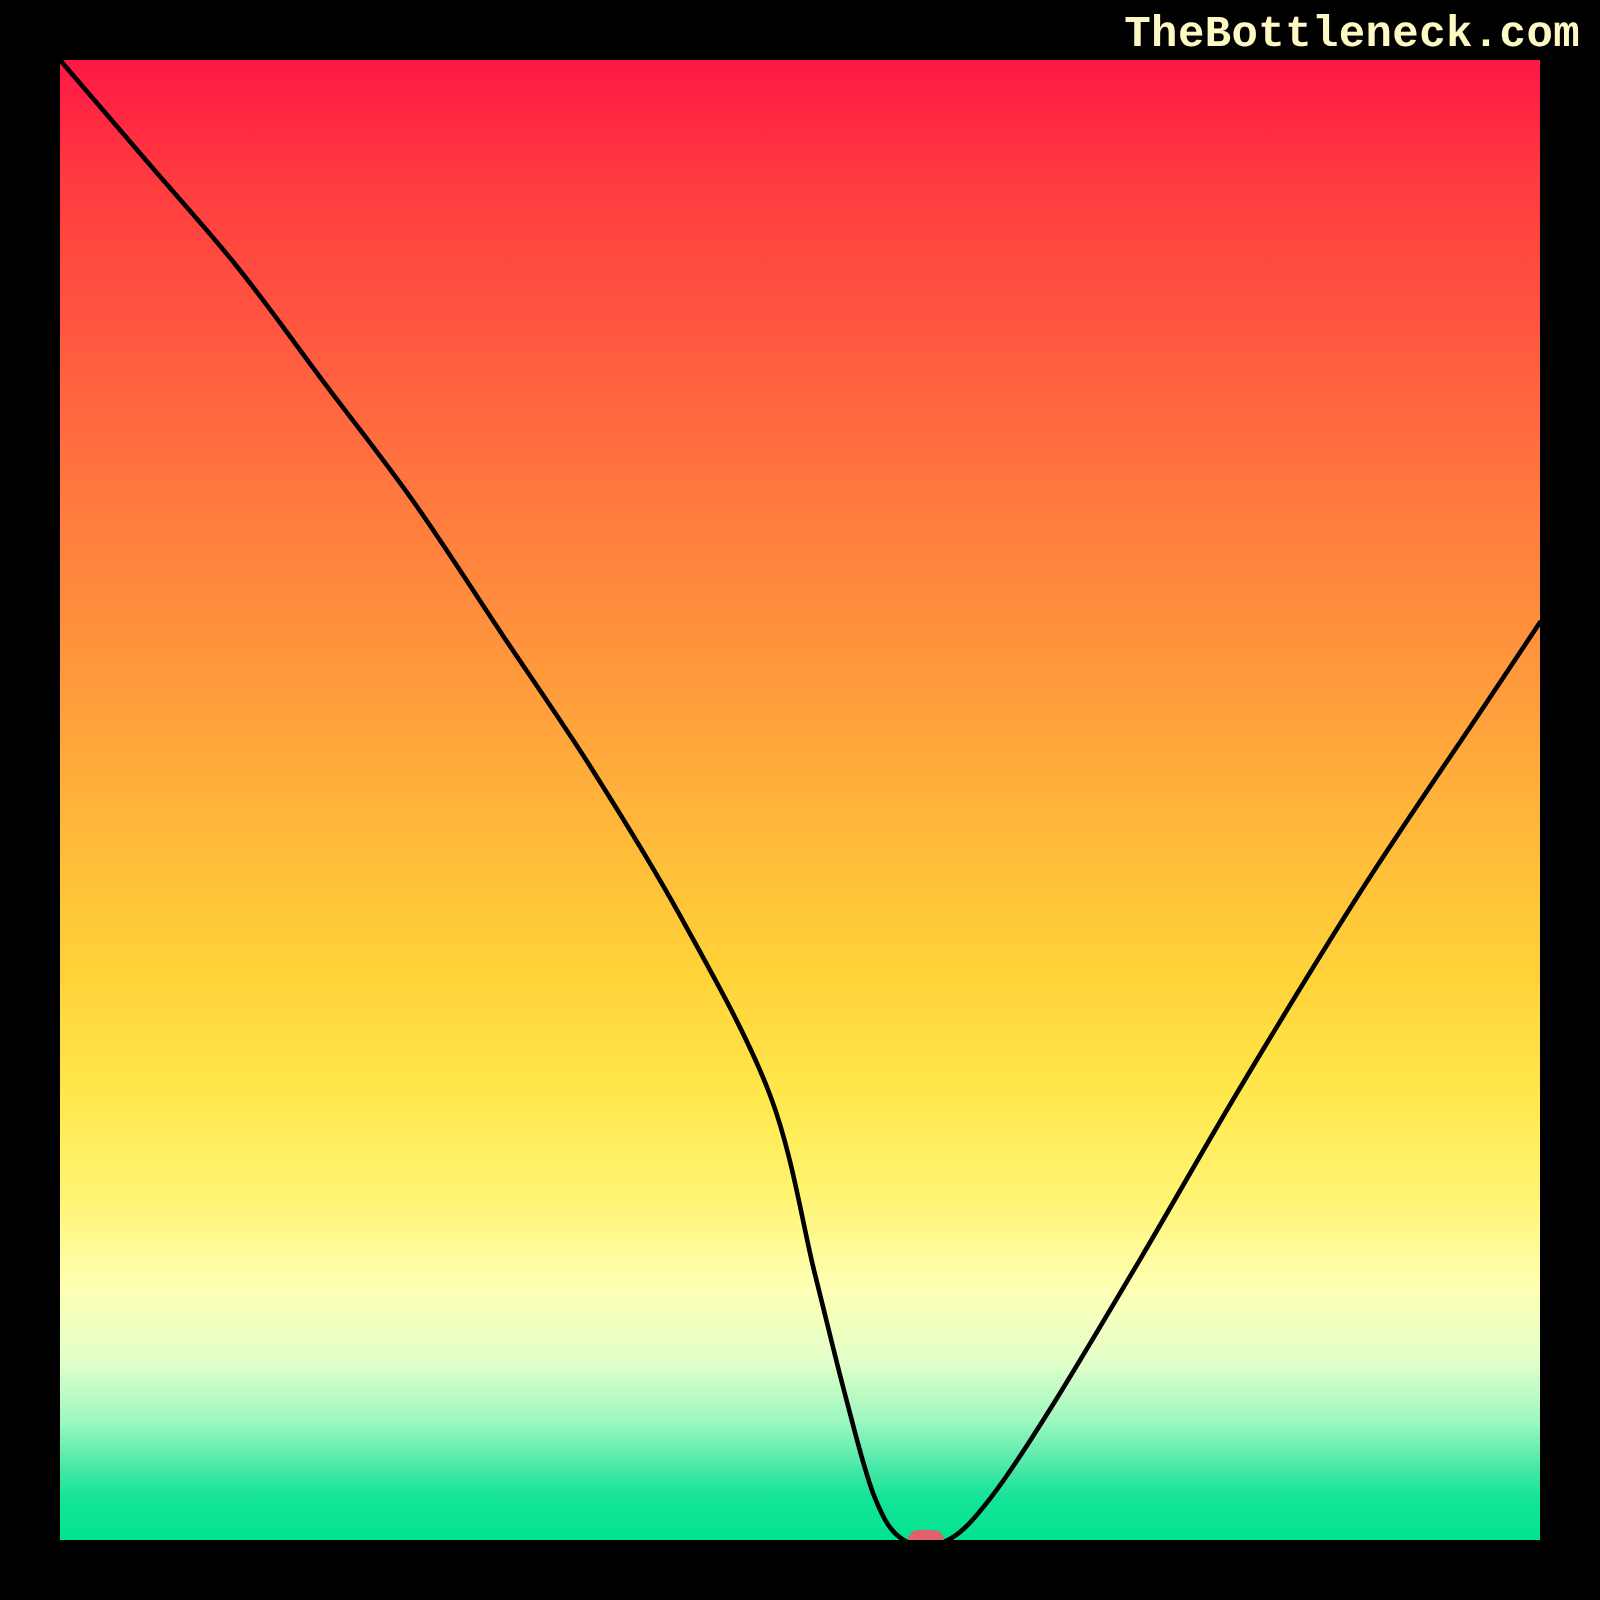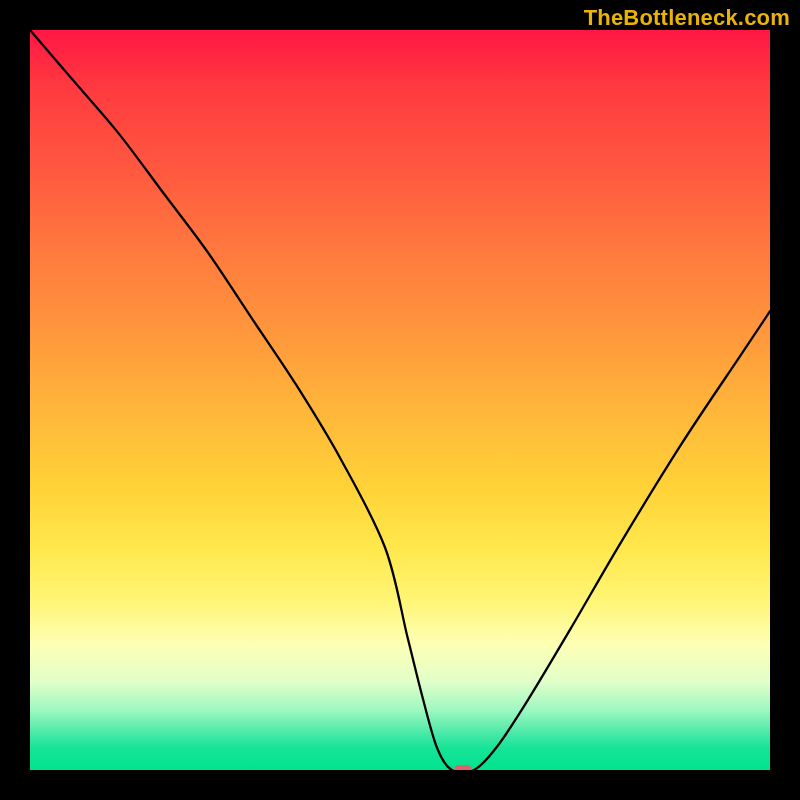--- a/index.html
+++ b/index.html
@@ -13,25 +13,26 @@
   .frame {
     position: relative;
     width: 800px;
     height: 800px;
     background: #000;
   }
   .watermark {
     position: absolute;
     top: 5px;
     right: 10px;
-    color: #eab308;
+    color: #fef9c3;
     font-size: 22px;
     font-weight: 600;
     letter-spacing: 0.2px;
     z-index: 5;
+    font-family: Liberation Mono, monospace;
   }
   .plot {
     position: absolute;
     left: 30px;
     top: 30px;
     width: 740px;
     height: 740px;
     overflow: hidden;
   }
   .gradient {

